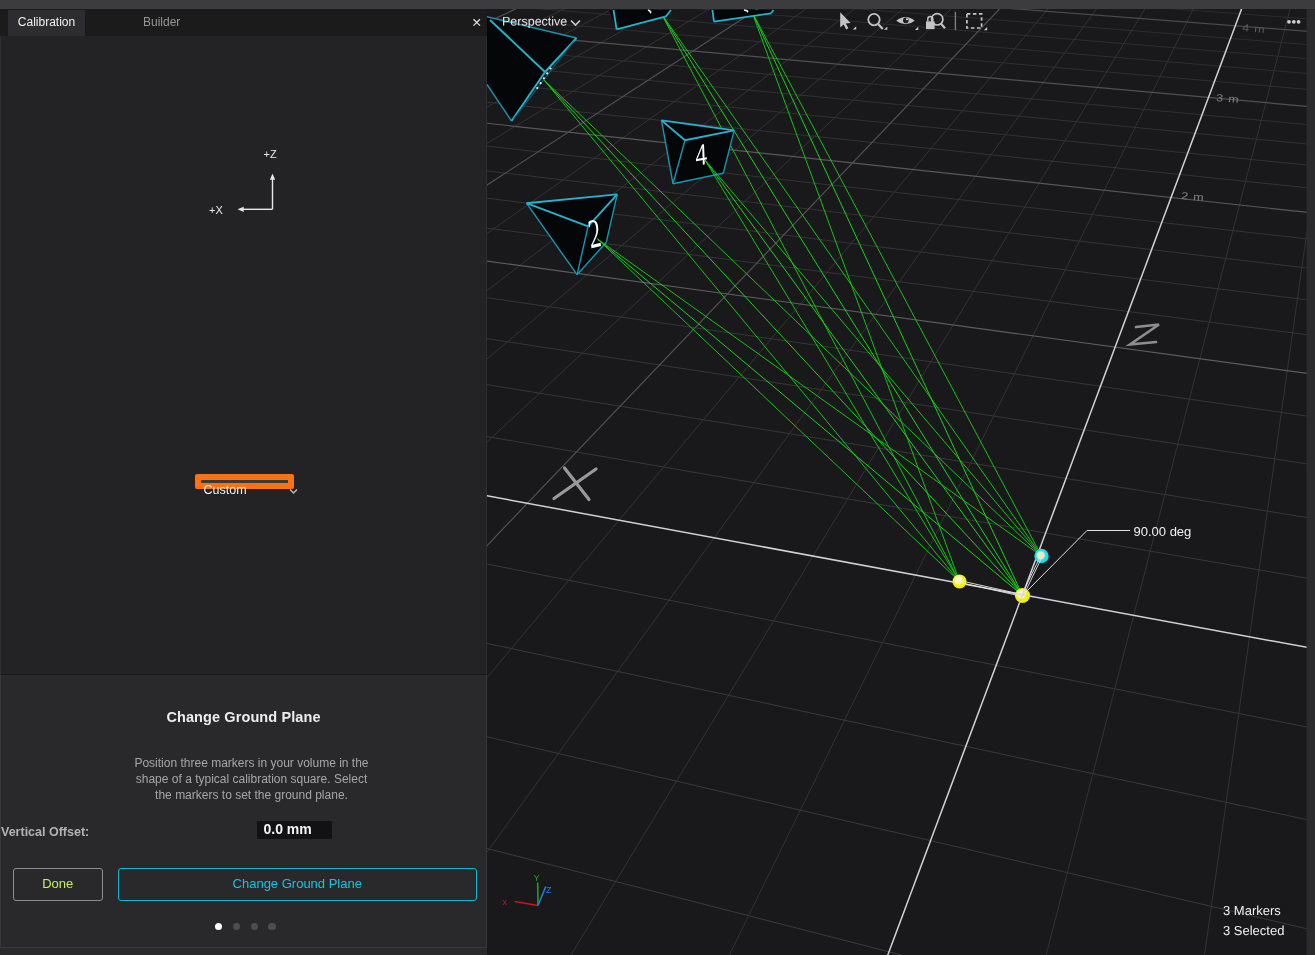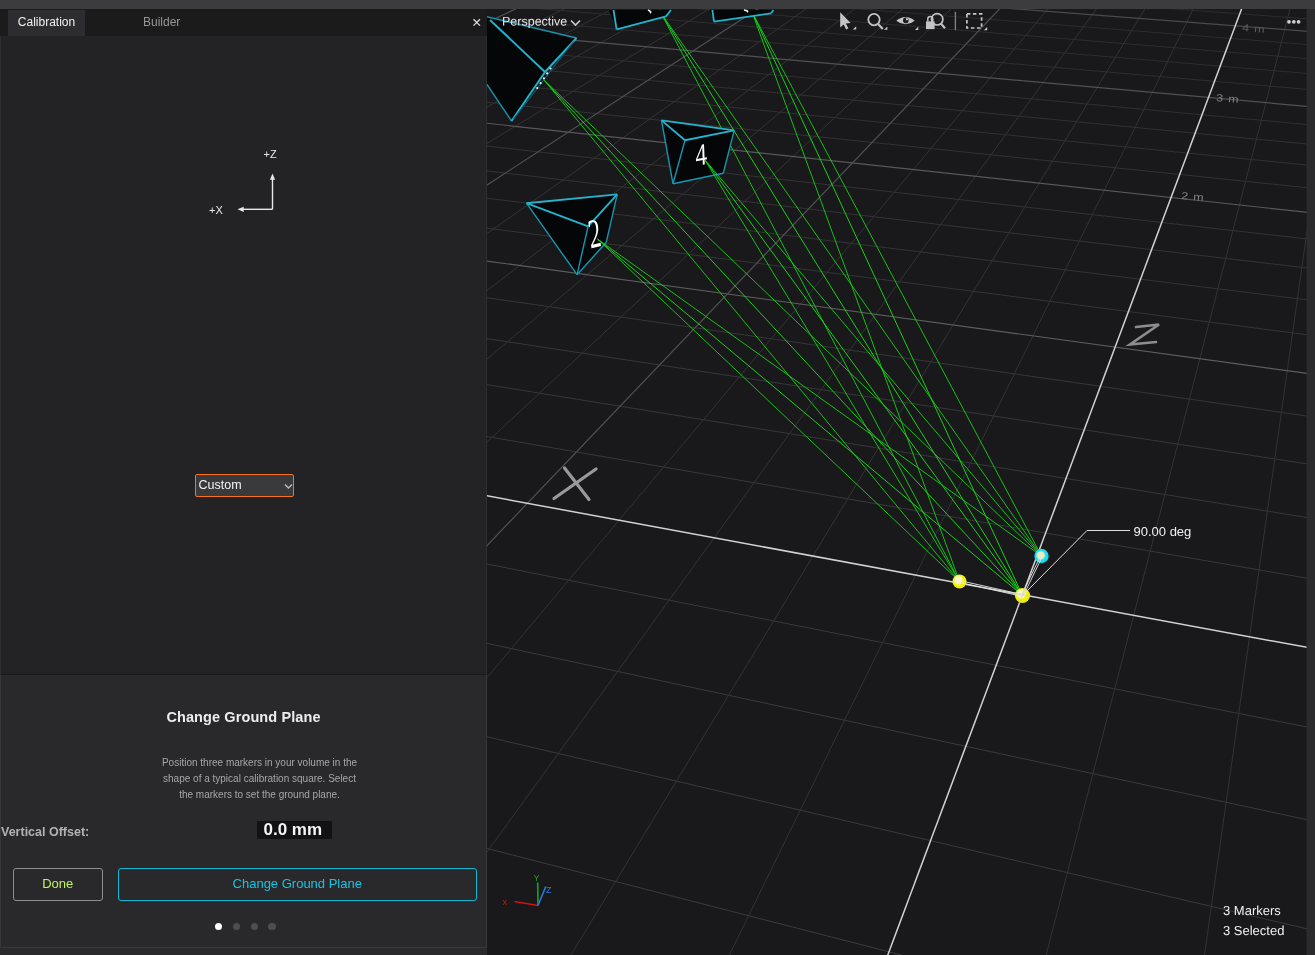--- a/index.html
+++ b/index.html
@@ -12,31 +12,31 @@
   font-size:12px; text-align:center; line-height:25px; }
 #tab2 { left:99px; top:6px; color:#969696; font-size:12px;margin-left:44px; }
 #closex { left:471.5px; top:6px; color:#dcdcdc; font-size:12.5px; }
 #pbody { left:0; top:26.5px; width:487px; height:638.5px; background:#232325;
   border-left:1px solid #2e2e30; border-right:1px solid #2e2e30; }
 #sheet { left:0; top:665px; width:487px; height:273.5px; background:#29292b;
   border:1px solid #38383a; border-top:1px solid #1a1a1a; }
 #footer { left:0; top:938.5px; width:487px; height:7.5px; background:#2a2a2c; }
 #plusz { left:263.5px; top:147.5px; color:#e8e8e8; font-size:11px; }
 #plusx { left:209px; top:203.5px; color:#e8e8e8; font-size:11px; }
-#dropdown { left:194.5px; top:473.5px; width:99px; height:23px; background:#3a3a3c;
-  border-radius:2px; border:1px solid #f97316;text-decoration:underline; }
+#dropdown { left:194.5px; top:473.5px; width:99px; height:15px; background:#3a3a3c;
+  border-radius:2px; border:6px solid #f97316;text-decoration:underline; }
 #ddtext { left:3px; top:3.5px; color:#f2f2f2; font-size:12.5px; }
 #heading { left:0; top:34px; width:100%; text-align:center; color:#ededed;
   font-size:14.5px; font-weight:bold; letter-spacing:0.1px; }
-#para { left:16px; top:80px; width:100%; text-align:center; color:#a6a6a6;
-  font-size:10px; line-height:16.2px; }
+#para { left:8px; top:80px; width:100%; text-align:center; color:#a6a6a6;
+  font-size:12px; line-height:16.2px; }
 #offrow { left:0; top:146px; width:100%; }
 #offlabel { left:0; top:4px; width:245px; text-align:left; color:#b2b2b2; font-size:12.5px;font-weight:bold; }
 #offinput { left:255.5px; top:0; width:75px; height:17.5px; background:#121214;
-  color:#f5f5f5; font-weight:bold; font-size:17px; line-height:17.5px; padding-left:7px; }
+  color:#f5f5f5; font-weight:bold; font-size:14px; line-height:17.5px; padding-left:7px; }
 .btn { top:193px; height:32.5px; border-radius:3px; text-align:center;
   line-height:30.5px; font-size:13px; }
 #btndone { left:11.5px; width:90.5px; border:1px solid #8f8f8f; color:#bef264; }
 #btncgp { left:117px; width:358.5px; border:1px solid #12b7d4; color:#19c3e0; }
 .dot { top:247.5px; width:7.2px; height:7.2px; border-radius:50%; background:#4e4e50; }
 #vpdiv { left:487px; top:9px; width:828px; height:946px; }
 </style></head>
 <body>
 <div id="root">
 <div class="abs" id="topstrip"></div>

